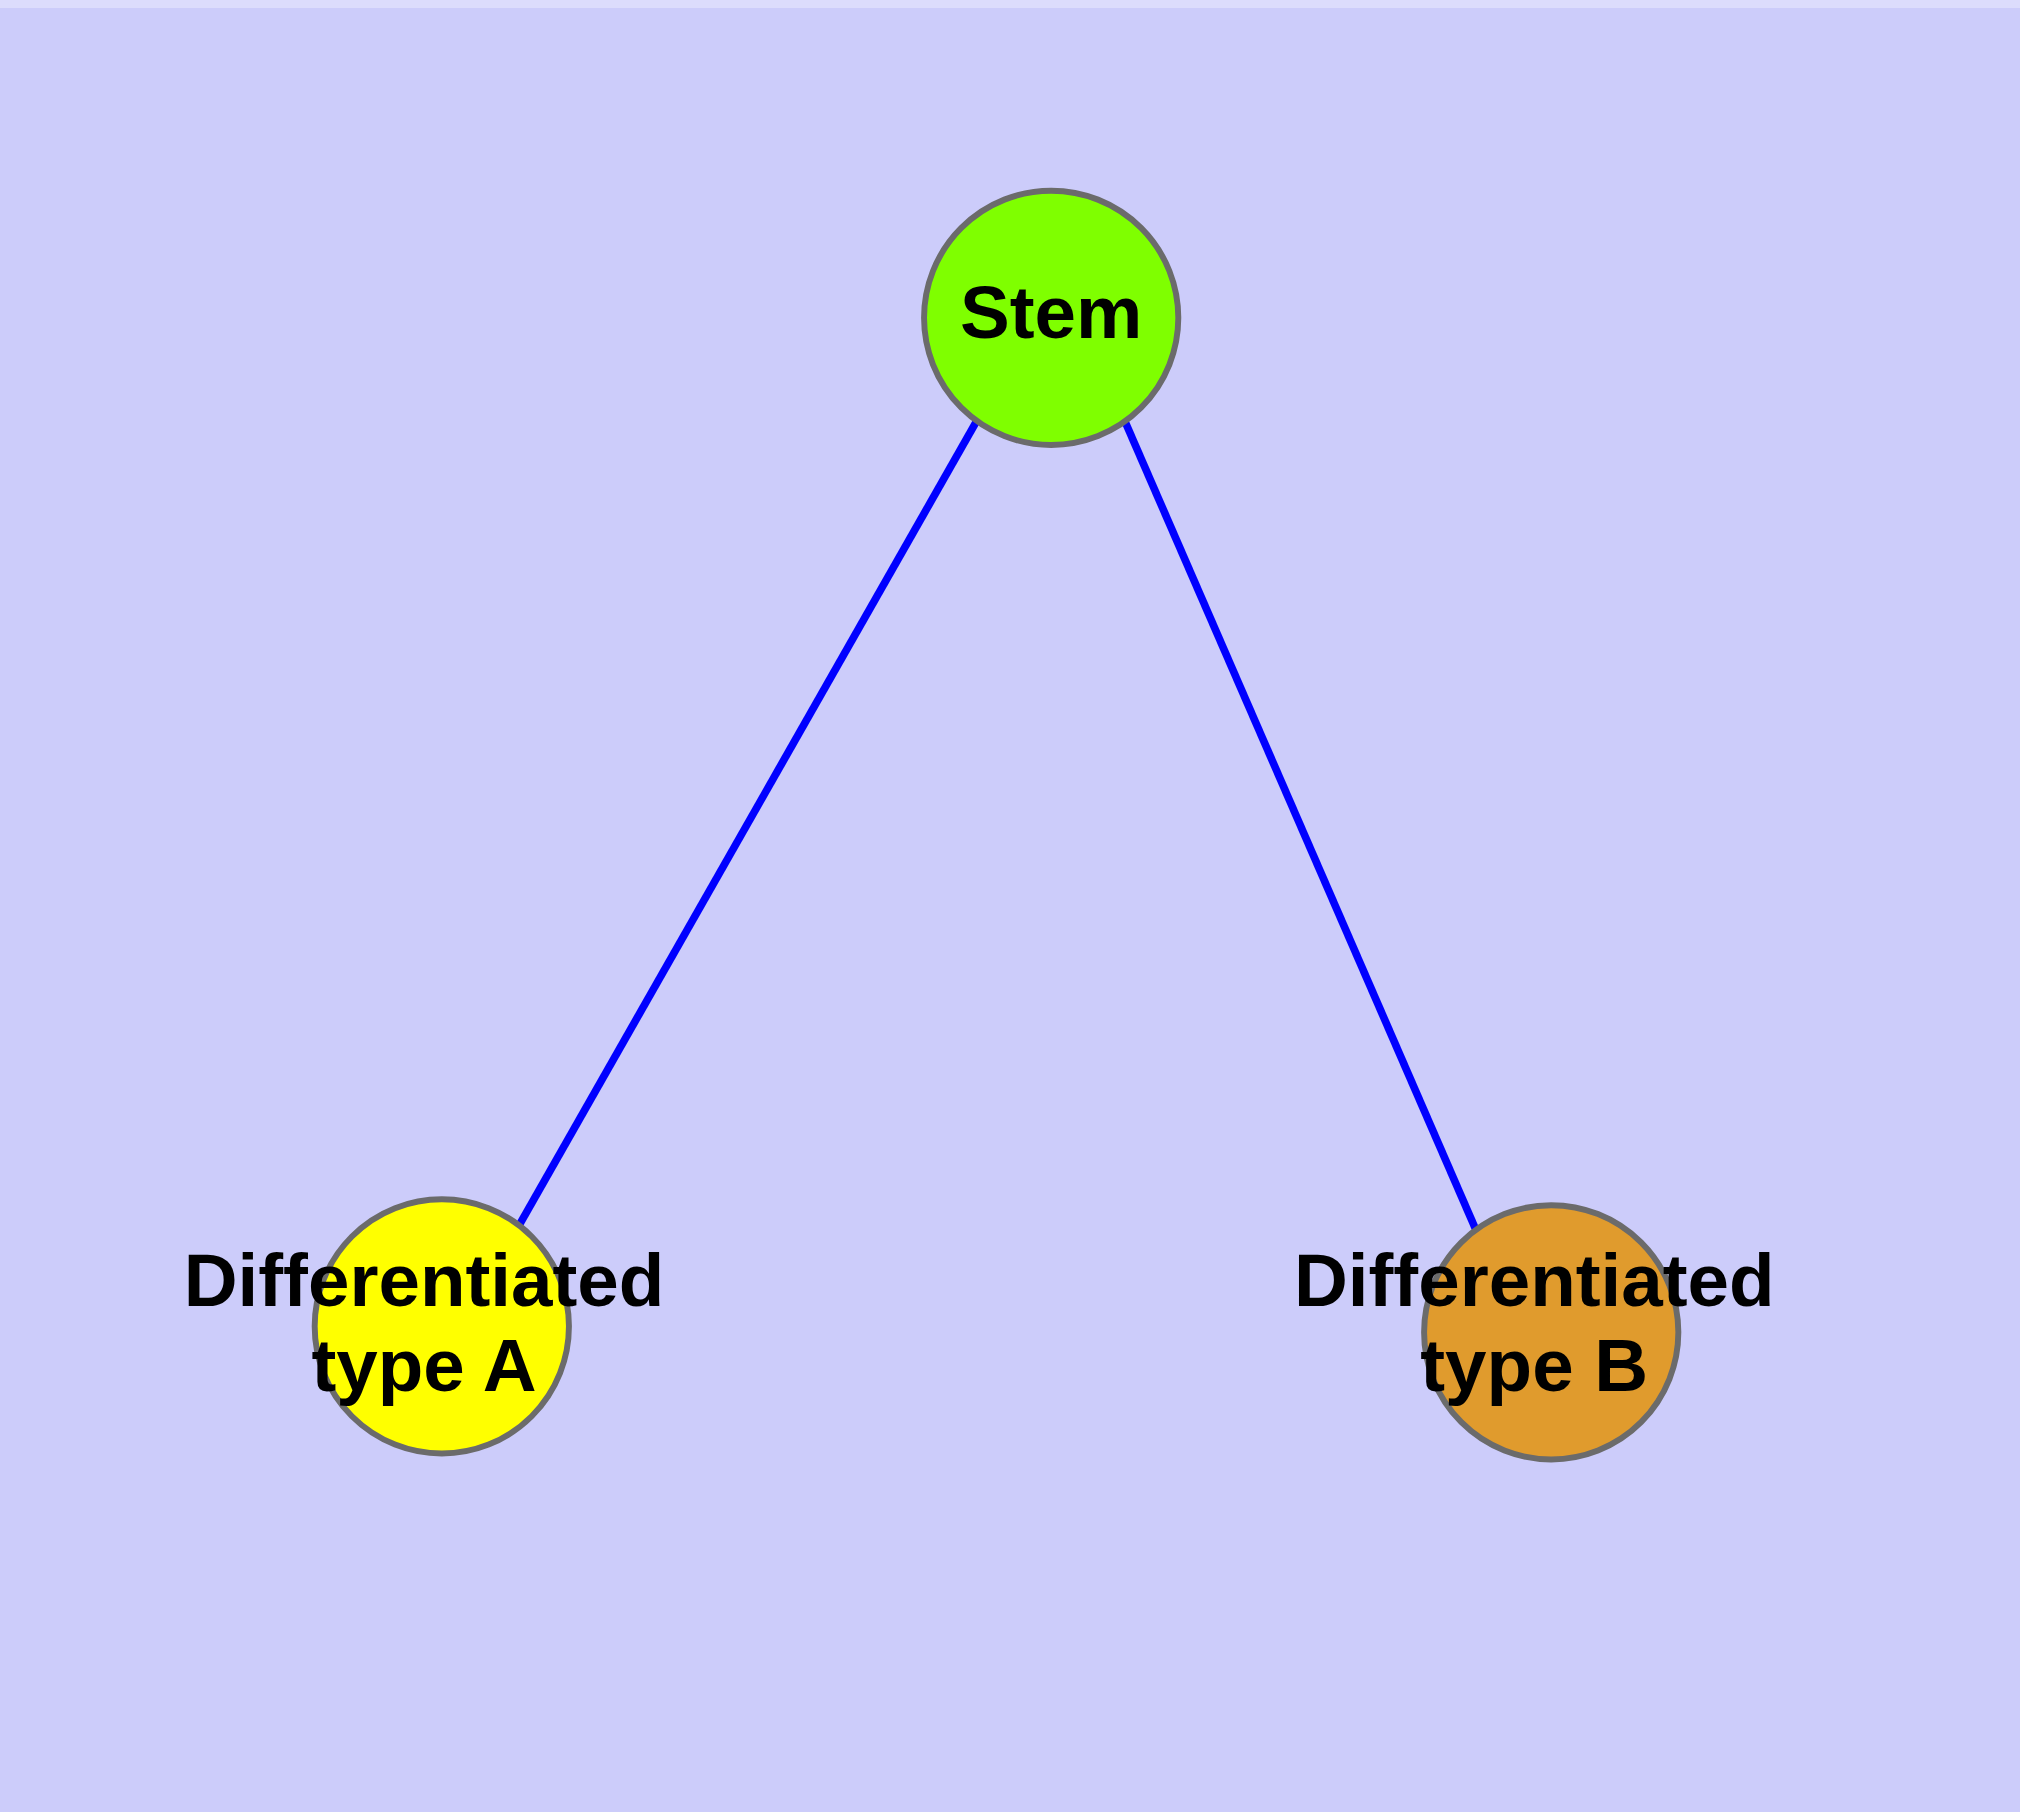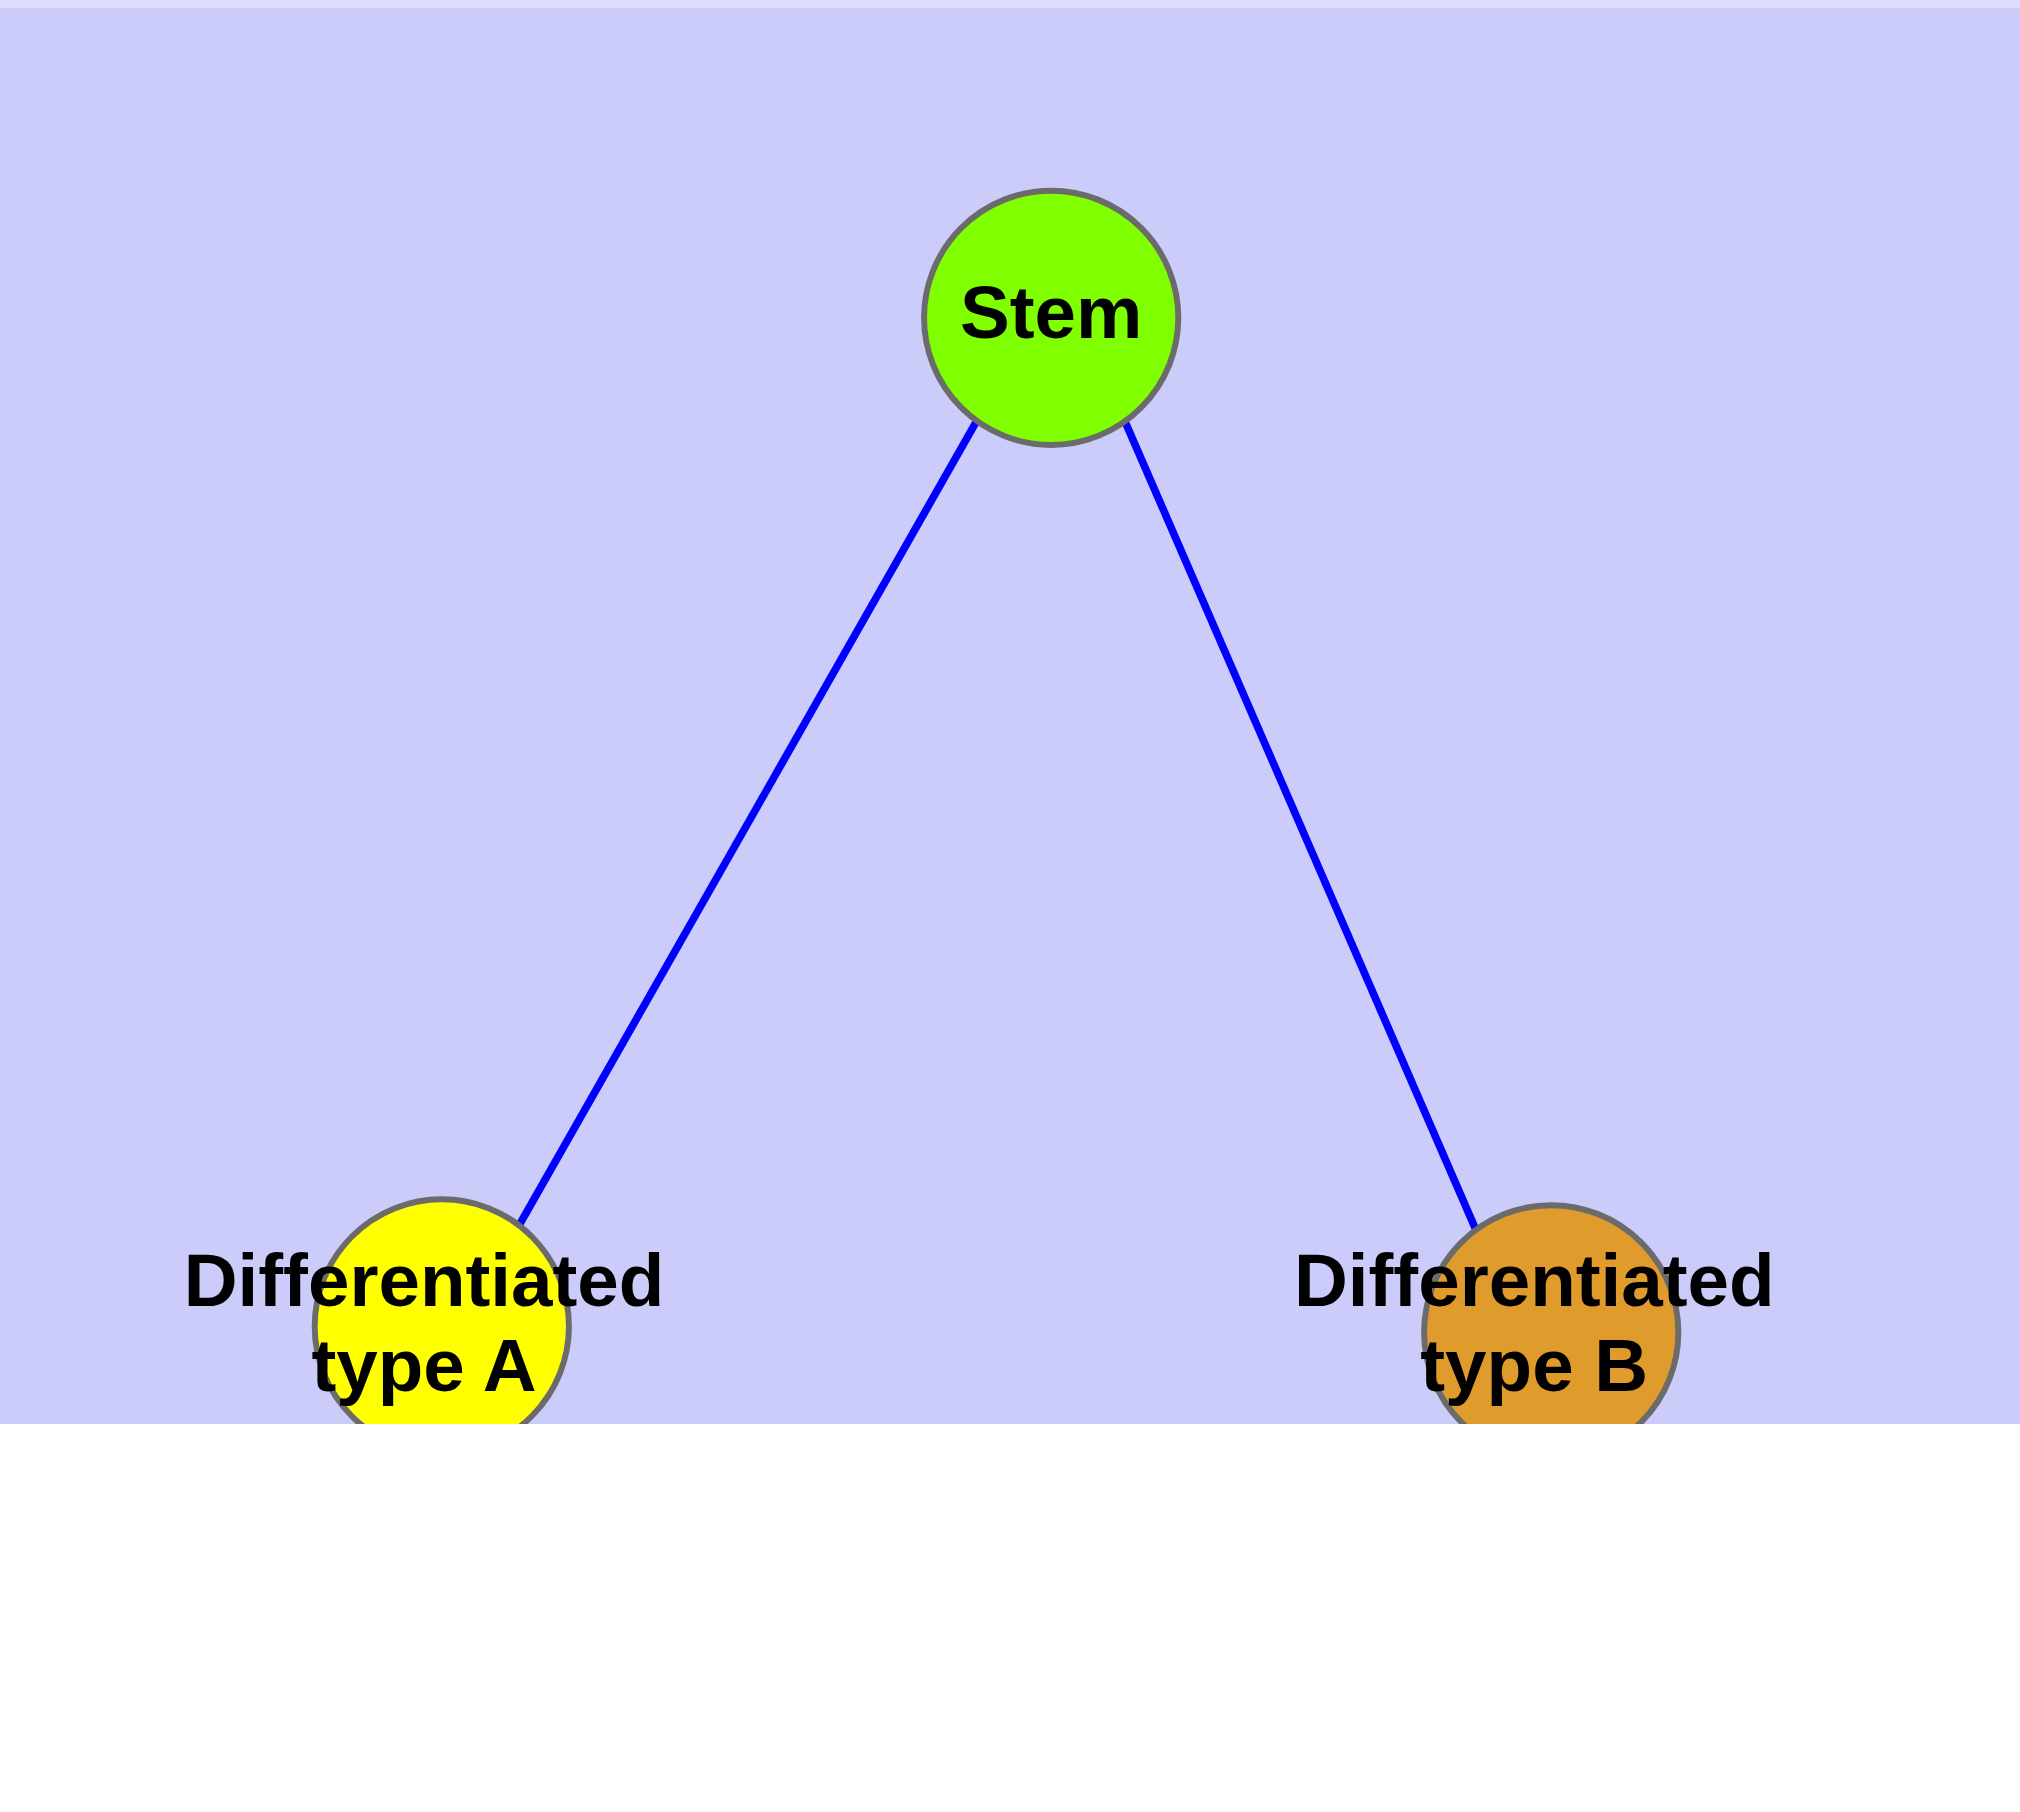--- a/index.html
+++ b/index.html
@@ -34,21 +34,21 @@
     font-weight: bold;
     fill: #000000;
     stroke: none;
     text-anchor: middle;
     dominant-baseline: middle;
   }
 </style>
 </head>
 <body>
 
-<div id="stage" style="width: 2021px; height: 1424px; text-decoration: underline;">
+<div id="stage" style="width: 2021px; height: 1812px; text-decoration: underline;">
 
   <div id="canvas-bg" style="width: 2021px; height: 1812px; background: rgb(204, 204, 250); border-top: 8.5px solid rgb(220, 220, 252); box-sizing: border-box;"></div>
 
   <svg class="graph" viewBox="0 0 2384 2138" style="width: 2021px; height: 1812px;">
     <g id="edges-layer">
         <line x1="1152" y1="497" x2="612" y2="1446" stroke="#0000FF" stroke-width="9" stroke-linecap="butt"></line>
         <line x1="1327" y1="497" x2="1742" y2="1453" stroke="#0000FF" stroke-width="9" stroke-linecap="butt"></line>
       </g>
     <g id="nodes-layer">
         <circle cx="1240" cy="375" r="150" fill="#7FFF00" stroke="#6B6B6B" stroke-width="7"></circle>

